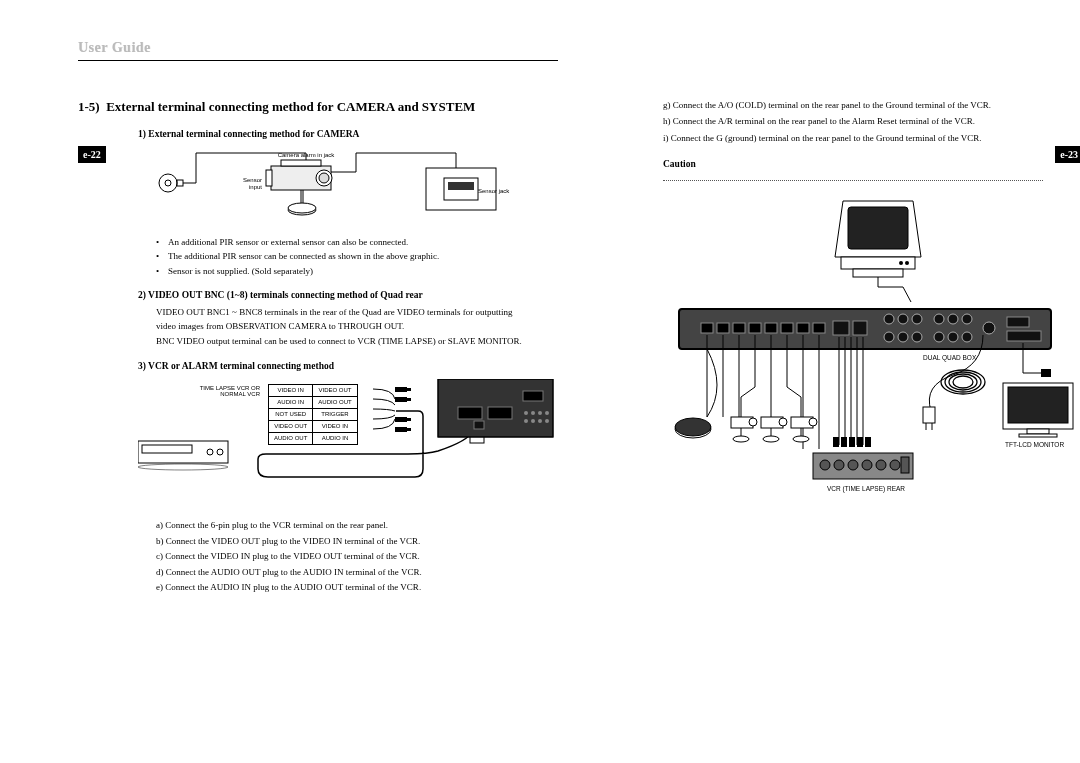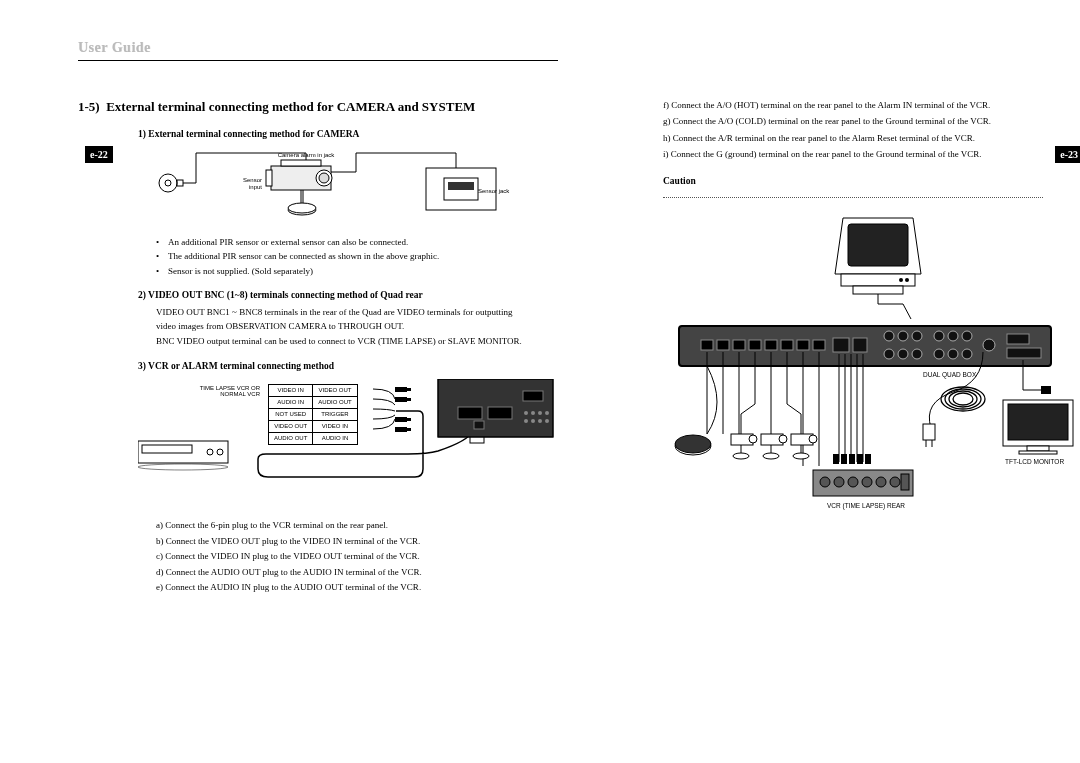--- a/index.html
+++ b/index.html
@@ -43,21 +43,21 @@
   }
   .page-number {
     position: absolute;
     top: 146px;
     background: #000;
     color: #fff;
     font-weight: bold;
     font-size: 10px;
     padding: 3px 5px;
   }
-  .page-number.left { left: 42px; }
+  .page-number.left { left: 35px; }
   .page-number.right { right: 40px; }
   .section-title {
     font-size: 13px;
     font-weight: bold;
     margin: 6px 0 12px 0;
     line-height: 1.25;
   }
   .body-col {
     margin-left: 60px;
     margin-right: 20px;
@@ -297,21 +297,20 @@
         <div>e) Connect the AUDIO IN plug to the AUDIO OUT terminal of the VCR.</div>
       </div>
     </div>
   </div>
 
   <div class="page page-right">
     <div class="page-number right">e-23</div>
 
     <div class="body-col-right" style="margin-top:58px;">
       <div class="letter-list" style="margin-left:0;">
-        <div>f) Connect the A/O (HOT) terminal on the rear panel to the Alarm IN terminal of the VCR.</div>
         <div>g) Connect the A/O (COLD) terminal on the rear panel to the Ground terminal of the VCR.</div>
         <div>h) Connect the A/R terminal on the rear panel to the Alarm Reset terminal of the VCR.</div>
         <div>i) Connect the G (ground) terminal on the rear panel to the Ground terminal of the VCR.</div>
       </div>
 
       <div class="sub-heading" style="margin-top:12px;">Caution</div>
       <hr class="dotted-hr">
     </div>
 
 

